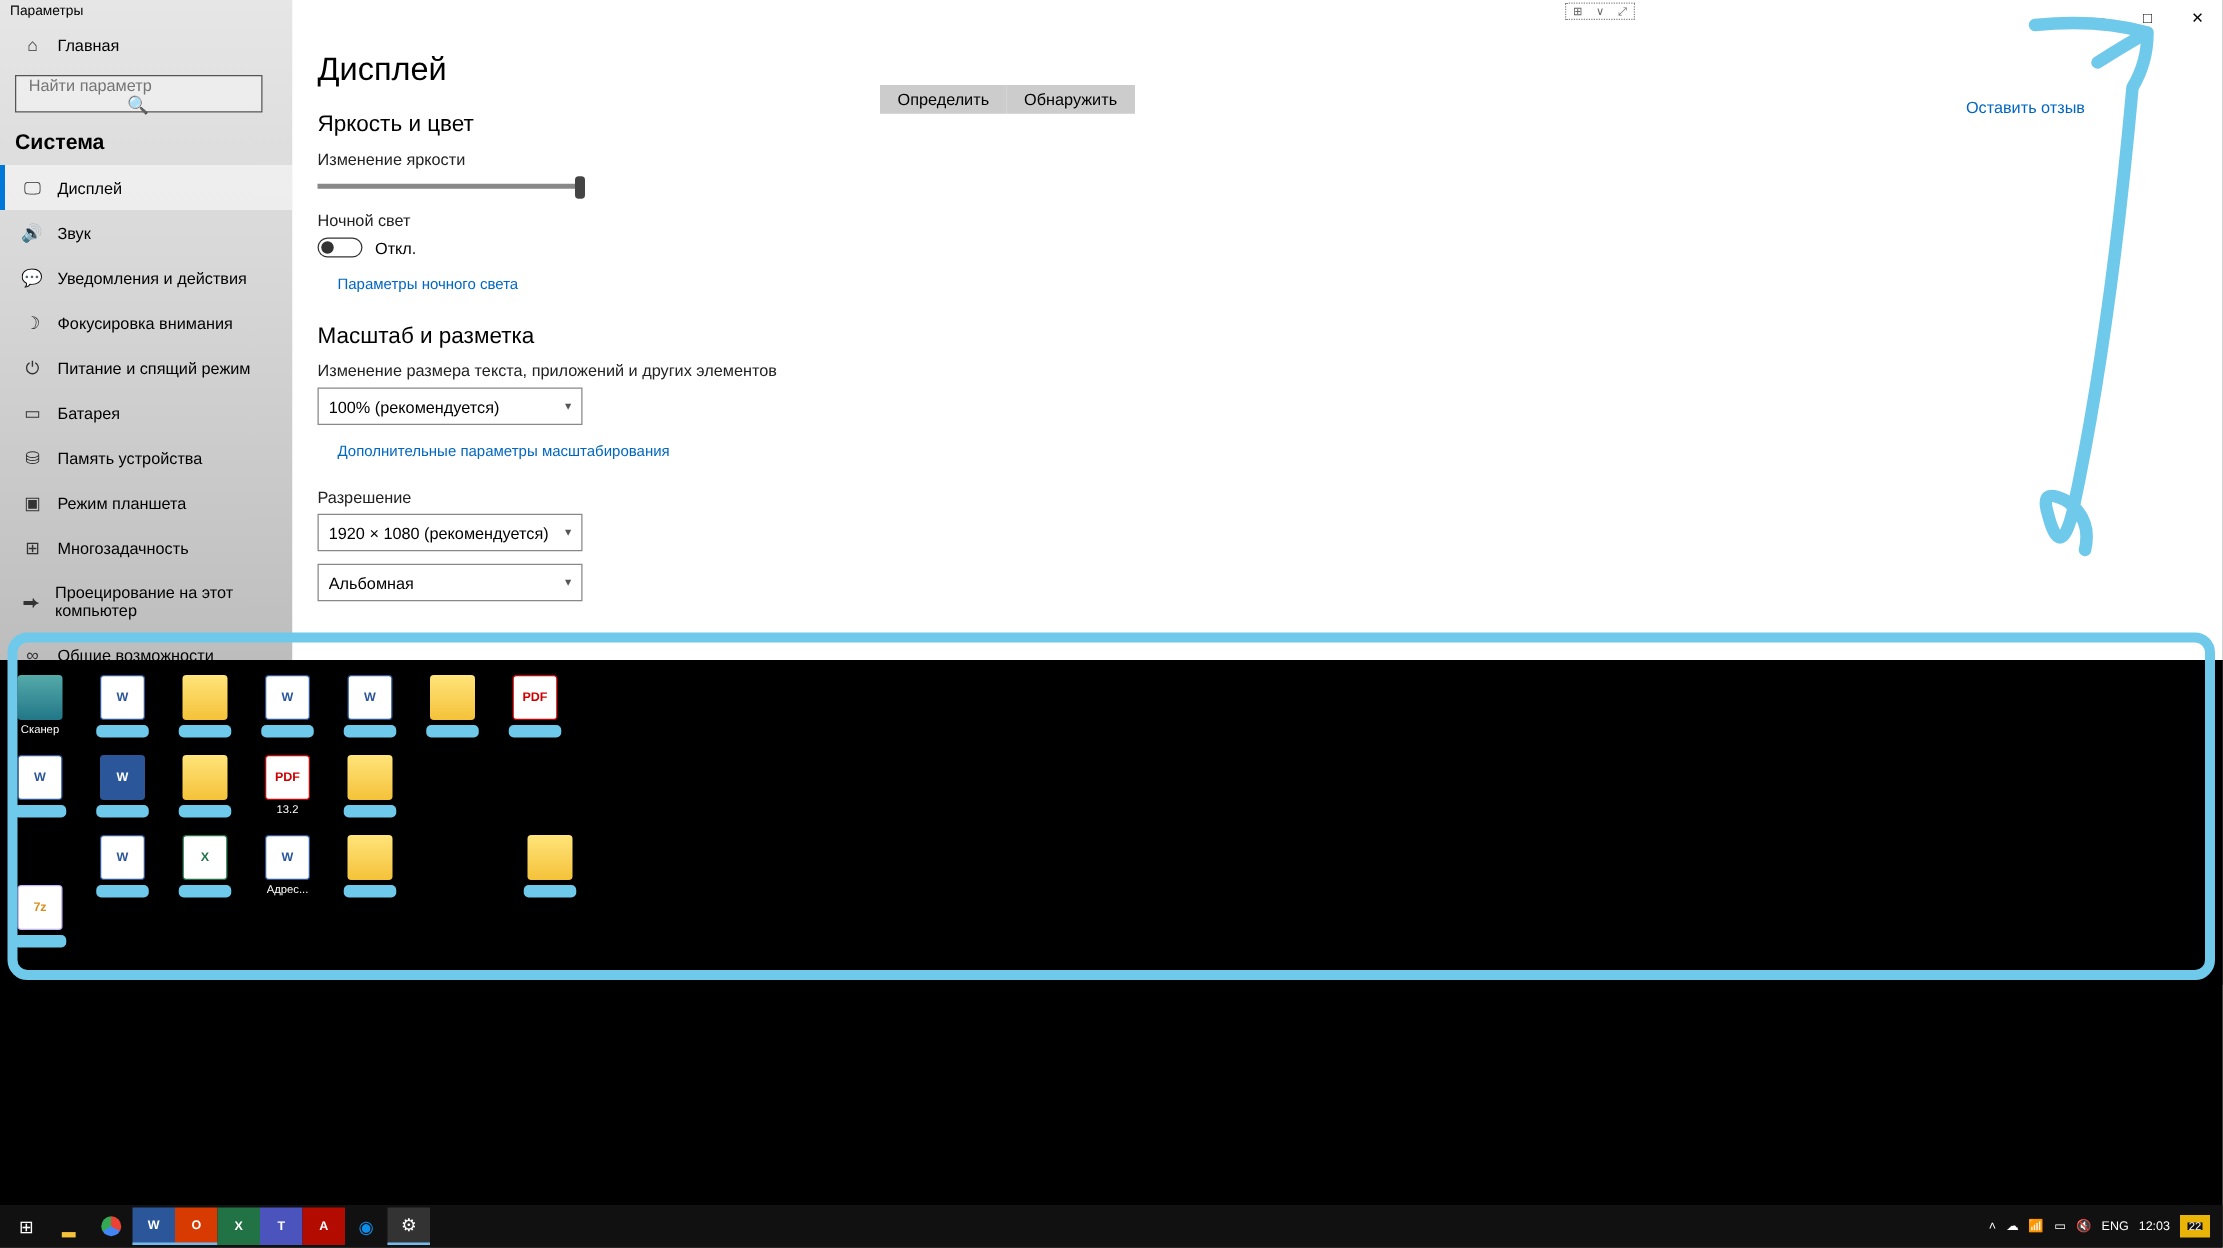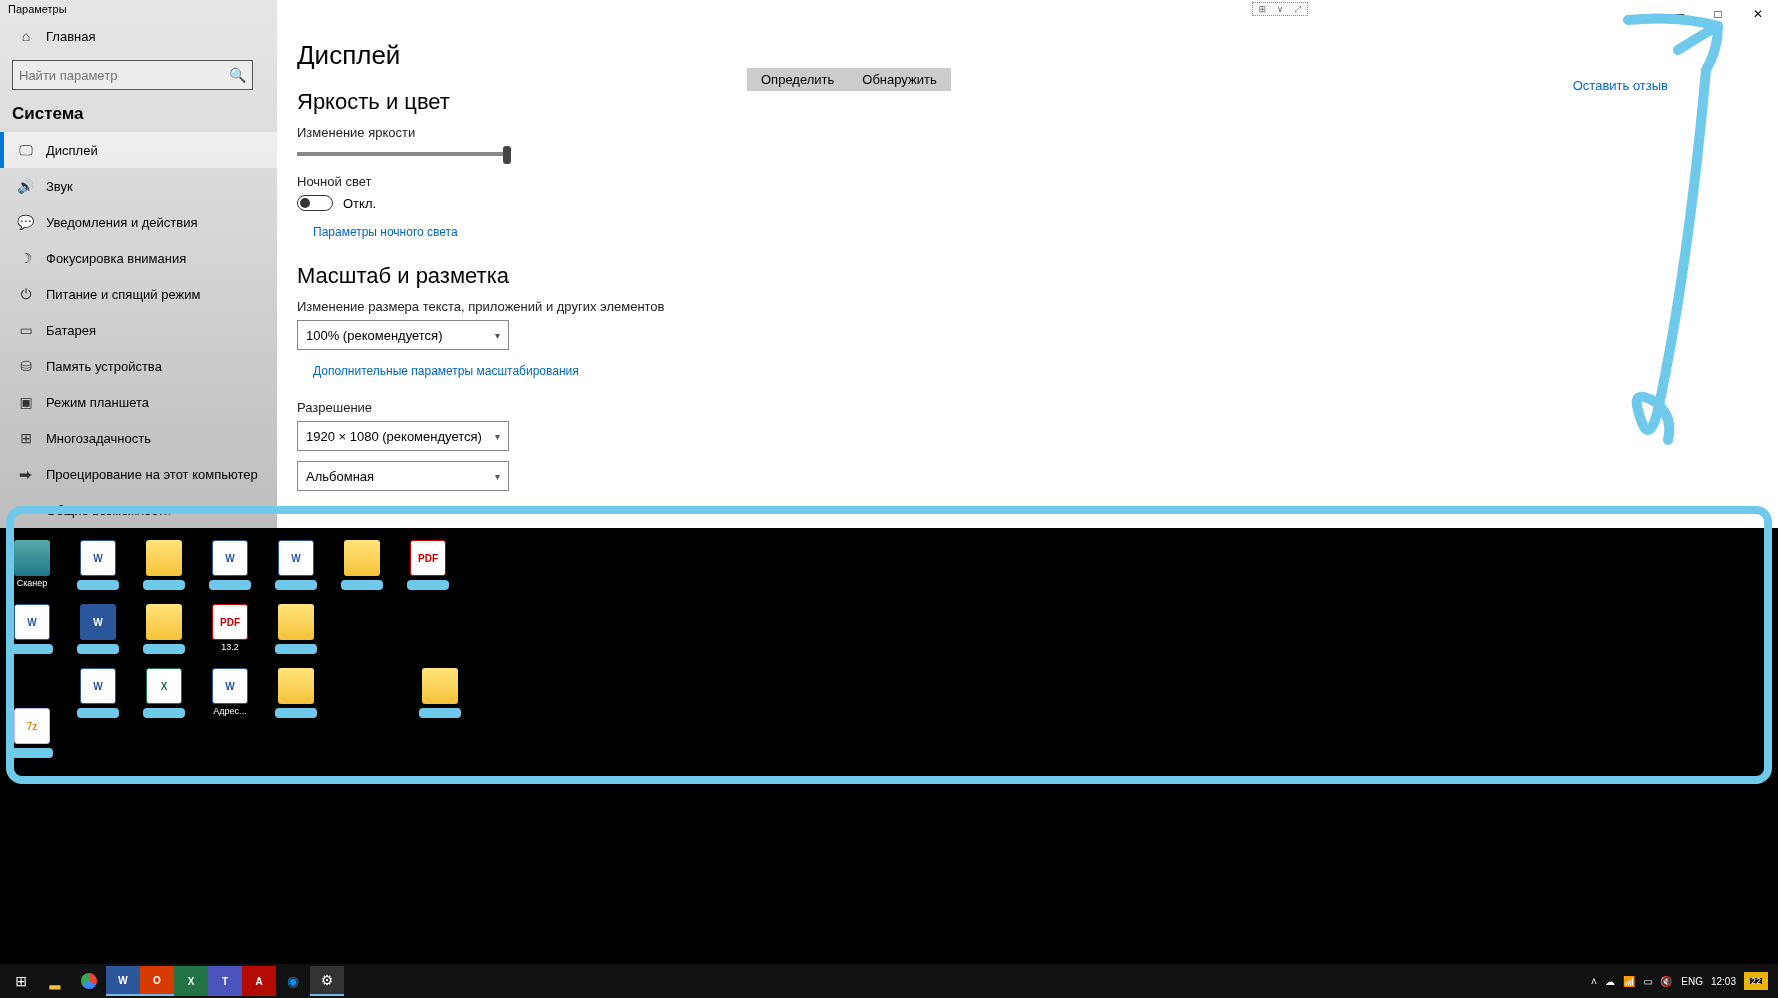--- a/index.html
+++ b/index.html
@@ -2,35 +2,35 @@
 <html><head>
 <meta charset="utf-8">
 <style>
 * { margin: 0; padding: 0; box-sizing: border-box; font-family: "Segoe UI", Tahoma, sans-serif; }
 html, body { width: 1778px; height: 998px; overflow: hidden; background: #000; }
 
 
 .settings-window { position: absolute; left: 0; top: 0; width: 100%; height: 528px; background: #fff; display: flex; }
 
 
-.sidebar { width: 277px; height: 100%; background: linear-gradient(180deg, #e6e6e6 0%, #d8d8d8 40%, #bdbdbd 100%); position: relative; }
+.sidebar { width: 234px; height: 100%; background: linear-gradient(180deg, #e6e6e6 0%, #d8d8d8 40%, #bdbdbd 100%); position: relative; }
 .sidebar-title { font-size: 11px; padding: 3px 8px; color: #000; }
 .sidebar-home { display: flex; align-items: center; gap: 12px; padding: 10px 18px; font-size: 13px; cursor: pointer; }
-.sidebar-search { margin: 6px 24px 10px 12px; height: 30px; border: 1px solid #555; background: rgba(255,255,255,0.4); display: flex; align-items: center; padding: 0 6px; }
+.sidebar-search { margin: 6px 24px 10px 12px; height: 30px; border: 1px solid #555; background: rgba(255,255,255,0.4); display: flex; align-items: center; padding: 0 6px; flex-direction: column; }
 .sidebar-search input { flex: 1; border: none; background: transparent; font-size: 13px; outline: none; color: #555; }
 .sidebar-section { font-size: 17px; font-weight: 600; padding: 4px 12px 8px 12px; }
 .sidebar-item { display: flex; align-items: center; gap: 12px; padding: 10px 18px; font-size: 13px; cursor: pointer; position: relative; }
 .sidebar-item.active { background: rgba(255,255,255,0.5); }
 .sidebar-item.active::before { content: ""; position: absolute; left: 0; top: 0; bottom: 0; width: 4px; background: #0078d7; }
 .icn { width: 16px; height: 16px; display: inline-flex; align-items: center; justify-content: center; font-size: 14px; color: #333; }
 
 
 .content { flex: 1; background: #fff; position: relative; padding: 10px 20px 0 20px; overflow: hidden; }
 .content h1 { font-size: 26px; font-weight: 400; margin: 30px 0 18px 0; }
-.content h2 { font-size: 22px; font-weight: 400; margin: 10px 0 10px 0; }
+.content h2 { font-size: 18px; font-weight: 400; margin: 10px 0 10px 0; }
 .content .lbl { font-size: 13px; color: #222; margin: 8px 0 6px 0; }
 .slider { width: 210px; height: 4px; background: #888; position: relative; margin: 12px 0 18px 0; }
 .slider .thumb { position: absolute; right: -4px; top: -6px; width: 8px; height: 18px; background: #444; border-radius: 3px; }
 .toggle-row { display: flex; align-items: center; gap: 10px; margin: 4px 0 10px 0; }
 .toggle { width: 36px; height: 16px; border: 1.5px solid #333; border-radius: 10px; position: relative; cursor: pointer; }
 .toggle .knob { position: absolute; left: 2px; top: 2px; width: 10px; height: 10px; background: #333; border-radius: 50%; }
 .link { color: #0067c0; font-size: 12px; cursor: pointer; margin: 4px 0 14px 16px; display: inline-block; }
 .dropdown { width: 212px; height: 30px; border: 1px solid #888; display: flex; align-items: center; justify-content: space-between; padding: 0 8px; font-size: 13px; cursor: pointer; margin-bottom: 10px; }
 .dropdown .chev { font-size: 10px; color: #555; }
 

